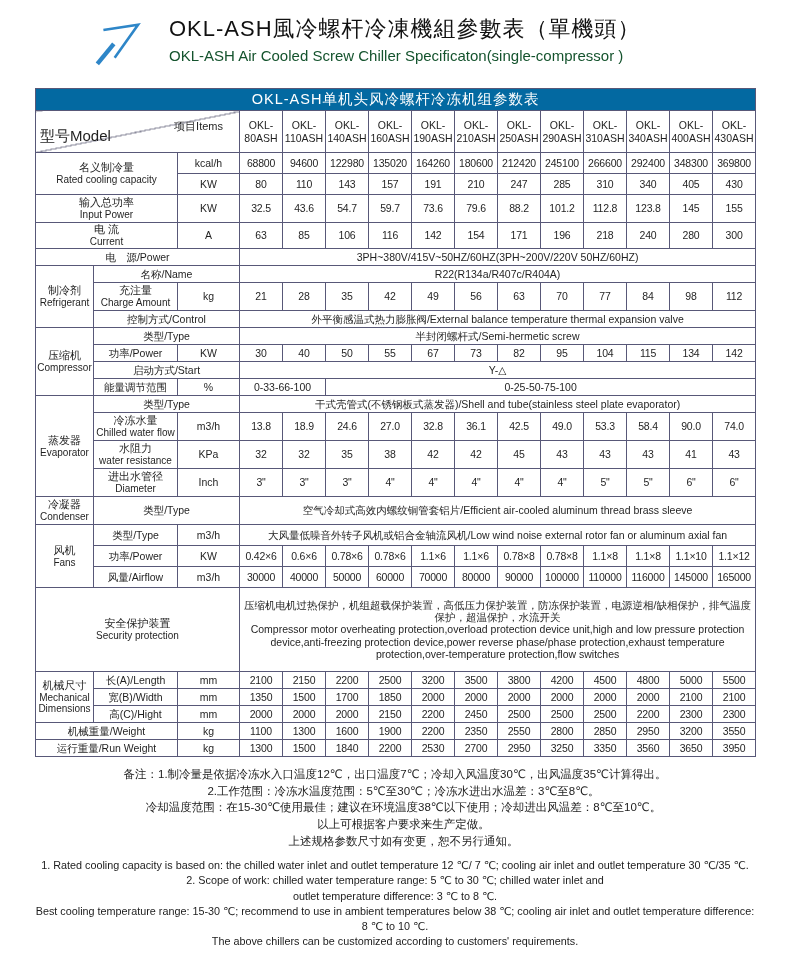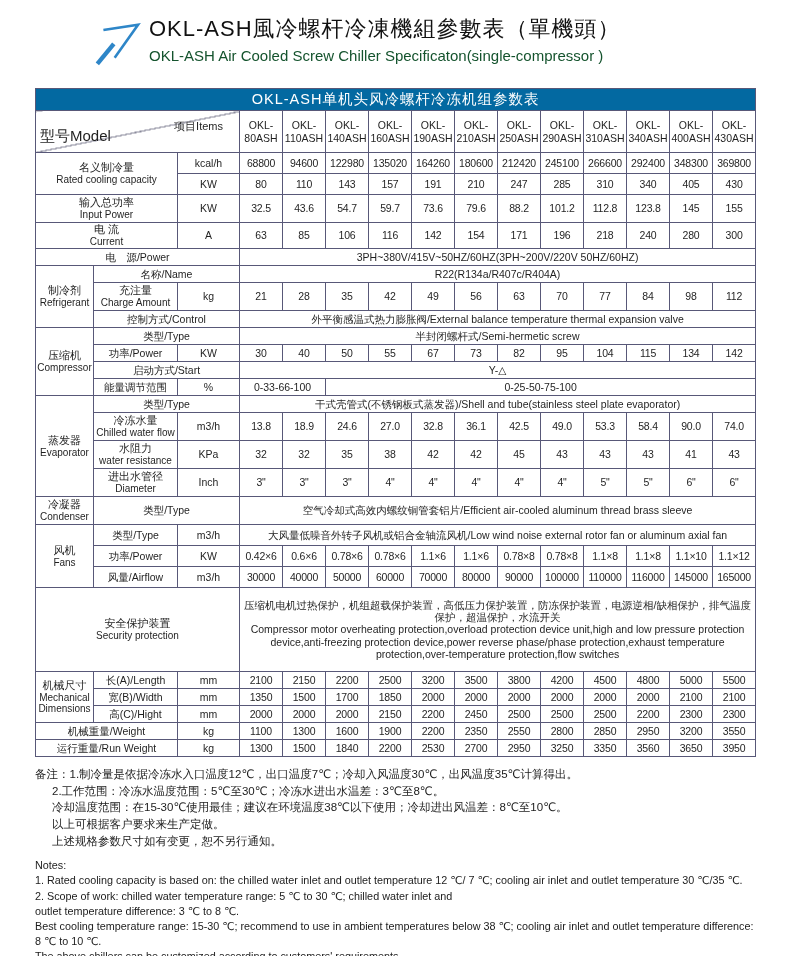--- a/index.html
+++ b/index.html
@@ -1,21 +1,21 @@
 <!DOCTYPE html>
 <html><head>
 <meta charset="utf-8">
 <style>
   html,body{margin:0;padding:0;}
   body{width:790px;height:956px;background:#ffffff;color:#1f1f1f;
        font-family:"Liberation Sans","DejaVu Sans",sans-serif;overflow:hidden;}
   .sheet{padding:12px 35px 0 35px;}
 
   
-  .hdr{display:flex;align-items:flex-start;gap:4px;margin:2px 0 16px 58px;}
+  .hdr{display:flex;align-items:flex-start;gap:24px;margin:2px 0 16px 58px;}
   .hdr .logo{flex:0 0 auto;margin-top:4px;}
   .t-zh{font-size:22px;letter-spacing:1px;color:#111;}
   .t-en{font-size:15px;margin-top:3px;color:#14532d;}
 
   
   table.spec{border-collapse:collapse;table-layout:fixed;width:720px;}
   table.spec td{border:1px solid #585878;text-align:center;vertical-align:middle;
        padding:0;font-size:10.5px;line-height:1.18;overflow:hidden;background-color:#fff;}
   tr.cap td{background-color:#0369a1;color:#fff;font-size:14.5px;letter-spacing:1px;height:21px;}
   td.gray{background-color:#e3e3e3;}
@@ -26,21 +26,21 @@
   td.diag{position:relative;background-color:#e3e3e3;
       background-image:linear-gradient(to bottom right,transparent calc(50% - 0.6px),
       #8b8b9c calc(50% - 0.6px),#8b8b9c calc(50% + 0.6px),transparent calc(50% + 0.6px));}
   td.diag .model{position:absolute;left:4px;top:60%;transform:translateY(-50%);font-size:15px;}
   td.diag .items{position:absolute;right:16px;top:36%;transform:translateY(-50%);font-size:11px;}
   td.sec-txt{text-align:left;padding:2px 5px;line-height:1.5;font-size:10.5px;}
   tr.h17{height:17px} tr.h21{height:21px} tr.h26{height:26px}
   tr.h28{height:28px} tr.h42{height:42px} tr.h84{height:84px}
 
   
-  .notes{margin-top:9px;font-size:11.5px;line-height:1.45;color:#1c1c1c;}
+  .notes{margin-top:9px;font-size:11.5px;line-height:1.45;color:#1c1c1c;text-align:center;}
   .notes .ind{padding-left:17px;}
   .notes-en{font-size:10.8px;line-height:1.4;}
 </style>
 </head>
 <body>
 
 <div class="sheet">
 
   <div class="hdr">
     <span class="logo">
@@ -464,21 +464,20 @@
     </table>
 
   <div class="notes">
     <div>备注：1.制冷量是依据冷冻水入口温度12℃，出口温度7℃；冷却入风温度30℃，出风温度35℃计算得出。</div>
     <div class="ind">2.工作范围：冷冻水温度范围：5℃至30℃；冷冻水进出水温差：3℃至8℃。</div>
       <div class="ind">冷却温度范围：在15-30℃使用最佳；建议在环境温度38℃以下使用；冷却进出风温差：8℃至10℃。</div>
       <div class="ind">以上可根据客户要求来生产定做。</div>
       <div class="ind">上述规格参数尺寸如有变更，恕不另行通知。</div>
   </div>
   <div class="notes notes-en">
-    <div>Notes:</div>
       <div>1. Rated cooling capacity is based on: the chilled water inlet and outlet temperature 12 ℃/ 7 ℃; cooling air inlet and outlet temperature 30 ℃/35 ℃.</div>
       <div>2. Scope of work: chilled water temperature range: 5 ℃ to 30 ℃; chilled water inlet and</div>
       <div>outlet temperature difference: 3 ℃ to 8 ℃.</div>
       <div>Best cooling temperature range: 15-30 ℃; recommend to use in ambient temperatures below 38 ℃; cooling air inlet and outlet temperature difference: 8 ℃ to 10 ℃.</div>
       <div>The above chillers can be customized according to customers'  requirements.</div>
   </div>
 
 </div>
 
 </body></html>

